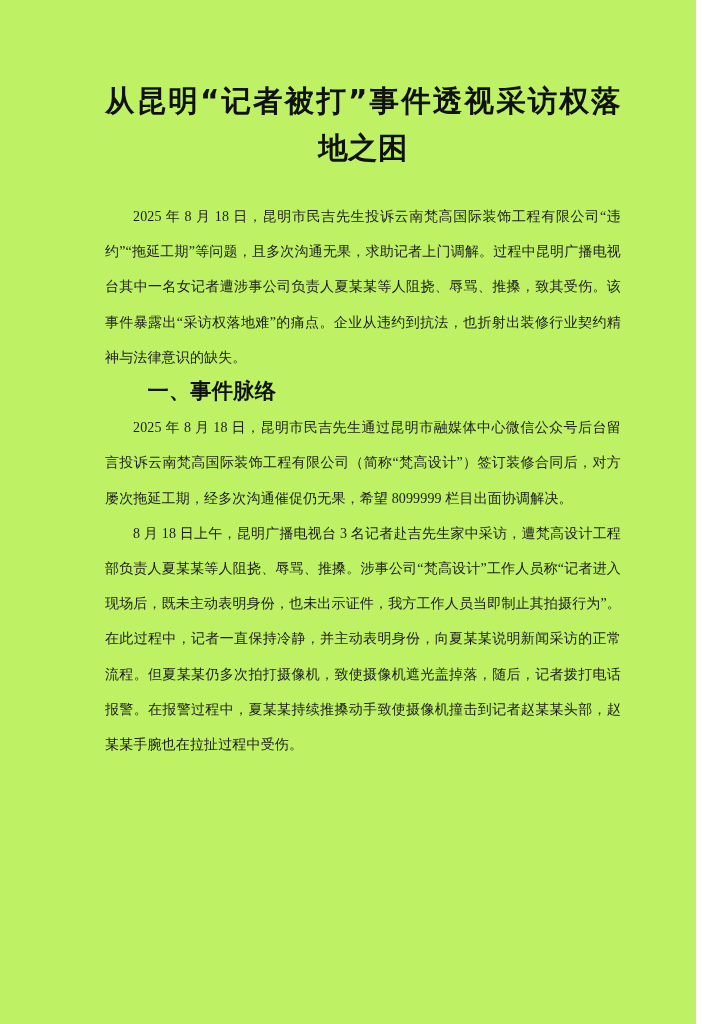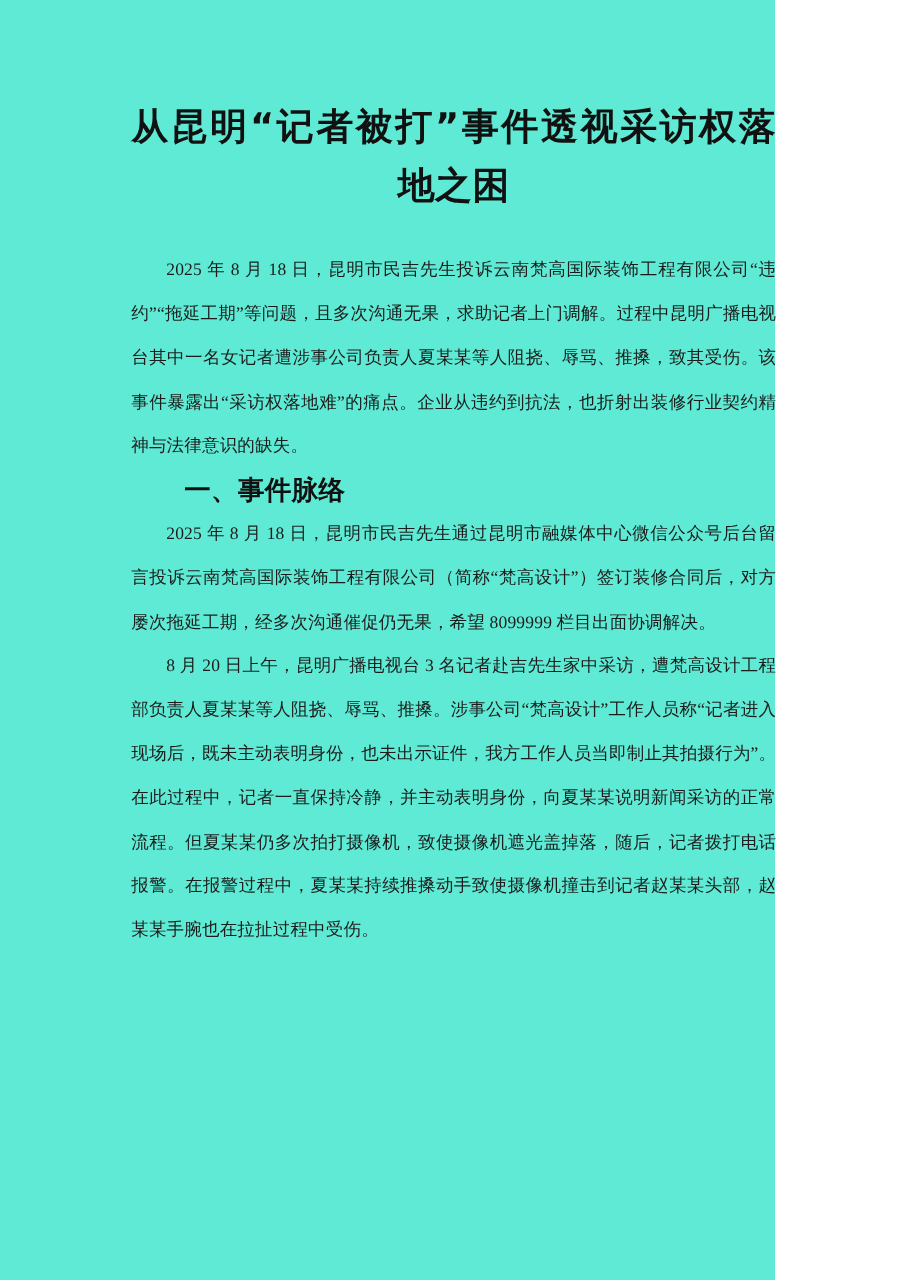--- a/index.html
+++ b/index.html
@@ -12,23 +12,23 @@
     width: 724px;
     height: 1024px;
     overflow: hidden;
     font-family: "Liberation Serif", "DejaVu Serif", serif;
     color: #1a1a1a;
     -webkit-font-smoothing: antialiased;
   }
 
   .page {
     position: relative;
-    width: 620px;
+    width: 696px;
     height: 1024px;
-    background: #5eead4;
+    background: #bef264;
     box-sizing: border-box;
   }
 
   .content {
     position: absolute;
     left: 105px;
     top: 0;
     width: 516px;
   }
 
@@ -64,21 +64,21 @@
   }
 
   .para.first-body {
     margin-top: 27px;
   }
 
   
   .section-heading {
     margin: 0;
     padding: 0;
-    font-family: Liberation Serif, serif;
+    font-family: Liberation Mono, monospace;
     font-size: 21.2px;
     font-weight: 700;
     line-height: 35.2px;
     color: #111111;
     text-indent: 2em;
     letter-spacing: 0.3px;
     word-break: break-all;
   }
 </style>
 </head>
@@ -88,16 +88,16 @@
   <div class="content">
 
     <h1 class="doc-title">从昆明“记者被打”事件透视采访权落地之困</h1>
 
     <p class="para first-body">2025 年 8 月 18 日，昆明市民吉先生投诉云南梵高国际装饰工程有限公司“违约”“拖延工期”等问题，且多次沟通无果，求助记者上门调解。过程中昆明广播电视台其中一名女记者遭涉事公司负责人夏某某等人阻挠、辱骂、推搡，致其受伤。该事件暴露出“采访权落地难”的痛点。企业从违约到抗法，也折射出装修行业契约精神与法律意识的缺失。</p>
 
     <h2 class="section-heading">一、事件脉络</h2>
 
     <p class="para">2025 年 8 月 18 日，昆明市民吉先生通过昆明市融媒体中心微信公众号后台留言投诉云南梵高国际装饰工程有限公司（简称“梵高设计”）签订装修合同后，对方屡次拖延工期，经多次沟通催促仍无果，希望 8099999 栏目出面协调解决。</p>
 
-    <p class="para">8 月 20 日上午，昆明广播电视台 3 名记者赴吉先生家中采访，遭梵高设计工程部负责人夏某某等人阻挠、辱骂、推搡。涉事公司“梵高设计”工作人员称“记者进入现场后，既未主动表明身份，也未出示证件，我方工作人员当即制止其拍摄行为”。在此过程中，记者一直保持冷静，并主动表明身份，向夏某某说明新闻采访的正常流程。但夏某某仍多次拍打摄像机，致使摄像机遮光盖掉落，随后，记者拨打电话报警。在报警过程中，夏某某持续推搡动手致使摄像机撞击到记者赵某某头部，赵某某手腕也在拉扯过程中受伤。</p>
+    <p class="para">8 月 18 日上午，昆明广播电视台 3 名记者赴吉先生家中采访，遭梵高设计工程部负责人夏某某等人阻挠、辱骂、推搡。涉事公司“梵高设计”工作人员称“记者进入现场后，既未主动表明身份，也未出示证件，我方工作人员当即制止其拍摄行为”。在此过程中，记者一直保持冷静，并主动表明身份，向夏某某说明新闻采访的正常流程。但夏某某仍多次拍打摄像机，致使摄像机遮光盖掉落，随后，记者拨打电话报警。在报警过程中，夏某某持续推搡动手致使摄像机撞击到记者赵某某头部，赵某某手腕也在拉扯过程中受伤。</p>
 
   </div>
 </div>
 
 </body></html>

